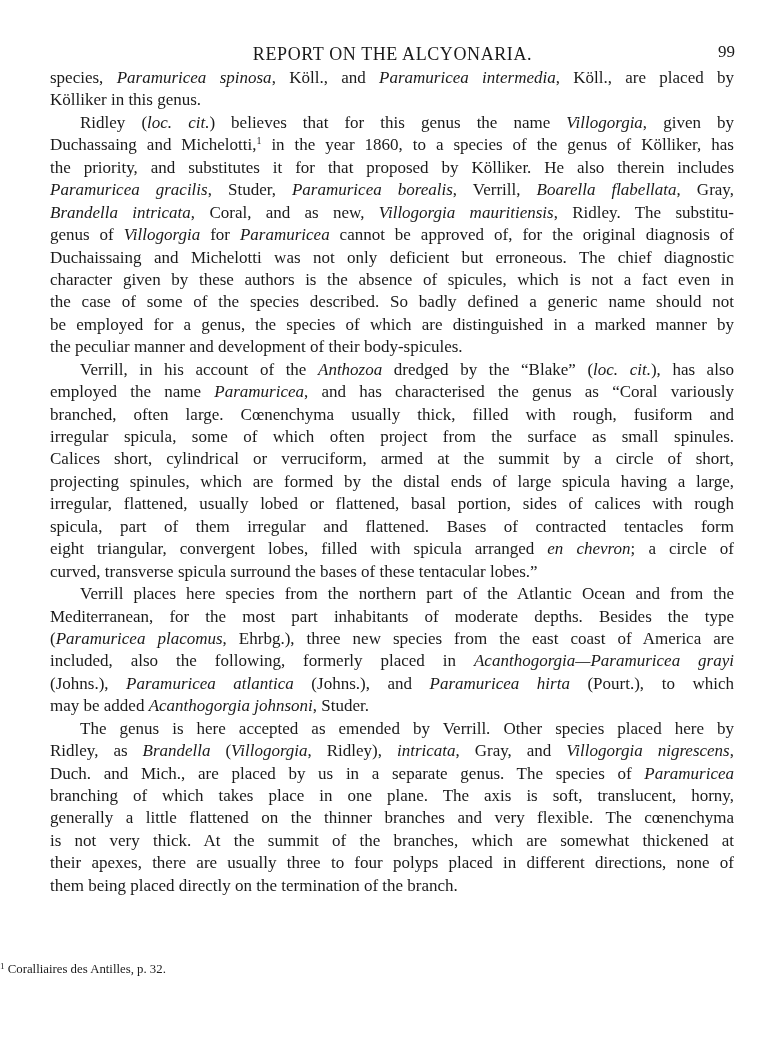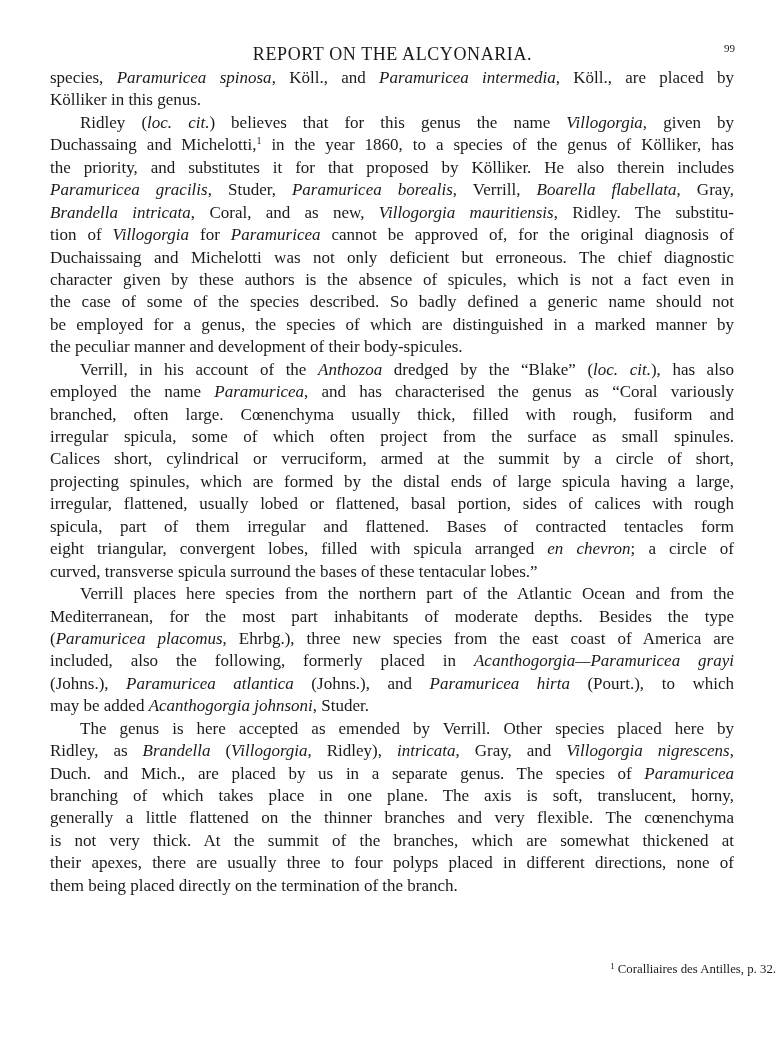--- a/index.html
+++ b/index.html
@@ -1,27 +1,27 @@
 <!DOCTYPE html>
 <html><head>
 <meta charset="utf-8">
 <style>
   html, body { margin: 0; padding: 0; background: #ffffff; }
   body { width: 776px; height: 1050px; position: relative; overflow: hidden; color: #1a1a1a;
          font-family: "Liberation Serif", "DejaVu Serif", serif; }
   .header { position: absolute; top: 44px; left: 50px; width: 685px; height: 22px; }
   .running-title { position: absolute; left: 0; right: 0; text-align: center; font-size: 18px; letter-spacing: 0.6px; top: 0; }
-  .page-number { position: absolute; right: 0; top: -2px; font-size: 11px; }
+  .page-number { position: absolute; right: 0; top: -2px; font-size: 17px; }
   .body-text { position: absolute; top: 67px; left: 50px; width: 684px; font-size: 17px; line-height: 22.45px; }
   .line { white-space: nowrap; text-align: justify; text-align-last: justify; display: block; height: 22.45px; }
   .line.last { text-align-last: left; }
   .line.indent { padding-left: 30px; }
   .it { font-style: italic; }
   sup { font-size: 10px; vertical-align: 6px; line-height: 0; }
-  .footnote { position: absolute; top: 962px; left: 0; width: 776px; text-align: right; font-size: 12.8px; }
+  .footnote { position: absolute; top: 962px; left: 0; width: 776px; text-align: left; font-size: 12.8px; }
   .footnote sup { font-size: 9px; vertical-align: 4px; }
 </style>
 </head>
 <body>
 
 <div class="header">
   <div class="running-title">REPORT ON THE ALCYONARIA.</div>
   <div class="page-number">99</div>
 </div>
 
@@ -29,21 +29,21 @@
     <div>
       <span class="line"><span>species, </span><span class="it">Paramuricea spinosa</span><span>, Köll., and </span><span class="it">Paramuricea intermedia</span><span>, Köll., are placed by</span></span>
       <span class="line last"><span>Kölliker in this genus.</span></span>
     </div>
     <div>
       <span class="line indent"><span>Ridley (</span><span class="it">loc. cit.</span><span>) believes that for this genus the name </span><span class="it">Villogorgia</span><span>, given by</span></span>
       <span class="line"><span>Duchassaing and Michelotti,</span><sup>1</sup><span> in the year 1860, to a species of the genus of Kölliker, has</span></span>
       <span class="line"><span>the priority, and substitutes it for that proposed by Kölliker.   He also therein includes</span></span>
       <span class="line"><span class="it">Paramuricea gracilis</span><span>, Studer, </span><span class="it">Paramuricea borealis</span><span>, Verrill, </span><span class="it">Boarella flabellata</span><span>, Gray,</span></span>
       <span class="line"><span class="it">Brandella intricata</span><span>, Coral, and as new, </span><span class="it">Villogorgia mauritiensis</span><span>, Ridley.   The substitu-</span></span>
-      <span class="line"><span>tion of </span><span class="it">Villogorgia</span><span> for </span><span class="it">Paramuricea</span><span> cannot be approved of, for the original diagnosis of</span></span>
+      <span class="line"><span>genus of </span><span class="it">Villogorgia</span><span> for </span><span class="it">Paramuricea</span><span> cannot be approved of, for the original diagnosis of</span></span>
       <span class="line"><span>Duchaissaing and Michelotti was not only deficient but erroneous.   The chief diagnostic</span></span>
       <span class="line"><span>character given by these authors is the absence of spicules, which is not a fact even in</span></span>
       <span class="line"><span>the case of some of the species described.   So badly defined a generic name should not</span></span>
       <span class="line"><span>be employed for a genus, the species of which are distinguished in a marked manner by</span></span>
       <span class="line last"><span>the peculiar manner and development of their body-spicules.</span></span>
     </div>
     <div>
       <span class="line indent"><span>Verrill, in his account of the </span><span class="it">Anthozoa</span><span> dredged by the “Blake” (</span><span class="it">loc. cit.</span><span>), has also</span></span>
       <span class="line"><span>employed the name </span><span class="it">Paramuricea</span><span>, and has characterised the genus as “Coral variously</span></span>
       <span class="line"><span>branched, often large.   Cœnenchyma usually thick, filled with rough, fusiform and</span></span>

